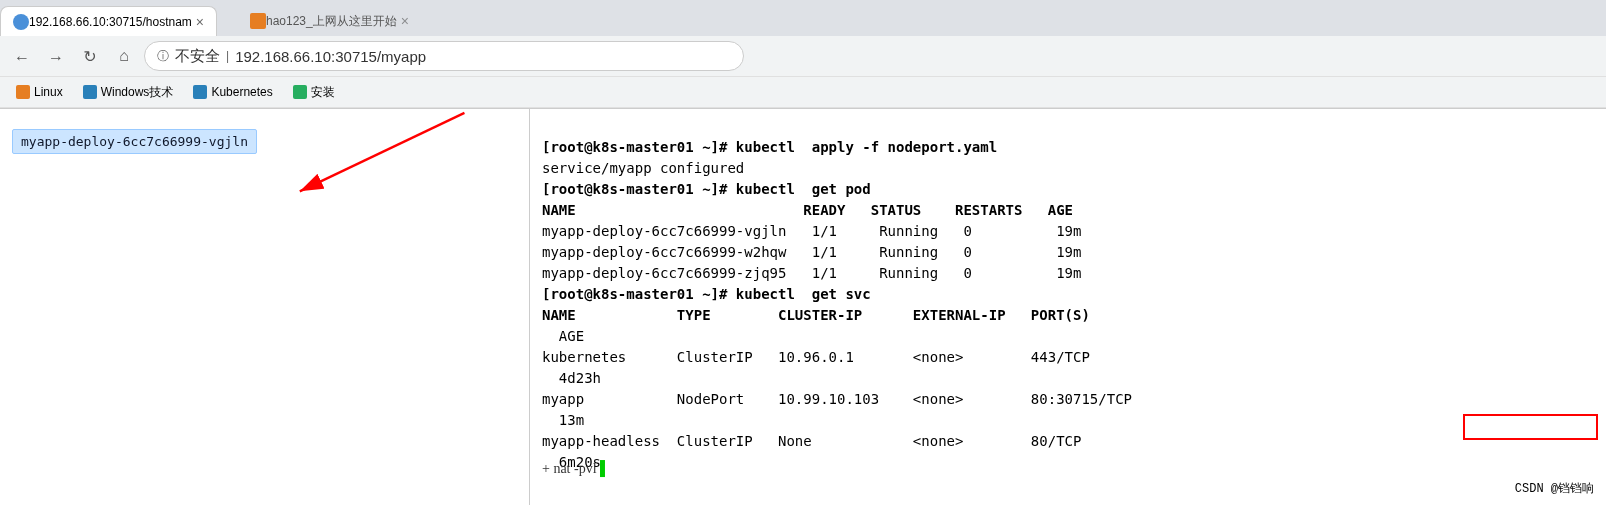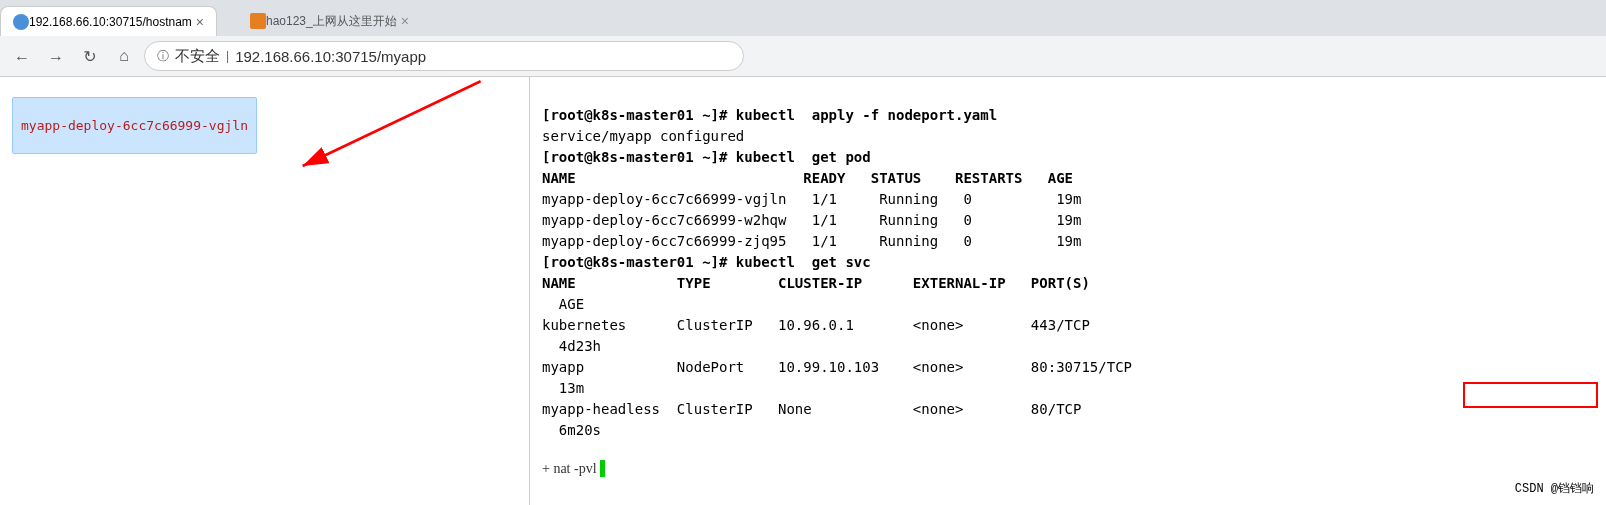--- a/index.html
+++ b/index.html
@@ -164,25 +164,25 @@
     .browser-page {
       width: 530px;
       background: #fff;
       border-right: 1px solid #ccc;
       position: relative;
       overflow: hidden;
     }
 
     .pod-name-display {
       margin: 20px 12px 8px 12px;
-      padding: 20px 8px;
+      padding: 4px 8px;
       background: #cce5ff;
       border: 1px solid #99caff;
       font-size: 13px;
-      color: #b91c1c;
+      color: #0f172a;
       display: inline-block;
       border-radius: 2px;
       font-family: monospace;
     }
 
     
     .arrow-overlay {
       position: absolute;
       top: 0;
       left: 0;
@@ -252,20 +252,38 @@
     <button class="nav-btn">↻</button>
     <button class="nav-btn">⌂</button>
     <div class="address-bar">
       <span class="lock-icon">ⓘ</span>
       <span class="address-text">不安全</span>
       <span style="color:#666;font-size:12px;">|</span>
       <span class="address-text">192.168.66.10:30715/myapp</span>
     </div>
   </div>
 
+  <div class="bookmarks-bar">
+    <div class="bookmark-item">
+      <span class="bookmark-icon orange"></span>
+      <span>Linux</span>
+    </div>
+    <div class="bookmark-item">
+      <span class="bookmark-icon blue-dark"></span>
+      <span>Windows技术</span>
+    </div>
+    <div class="bookmark-item">
+      <span class="bookmark-icon blue-dark"></span>
+      <span>Kubernetes</span>
+    </div>
+    <div class="bookmark-item">
+      <span class="bookmark-icon green"></span>
+      <span>安装</span>
+    </div>
+  </div>
 </div>
 
 <div class="main-content">
 
   <div class="browser-page">
     <div class="pod-name-display">myapp-deploy-6cc7c66999-vgjln</div>
 
     
     <svg class="arrow-overlay" viewBox="0 0 530 505">
 

